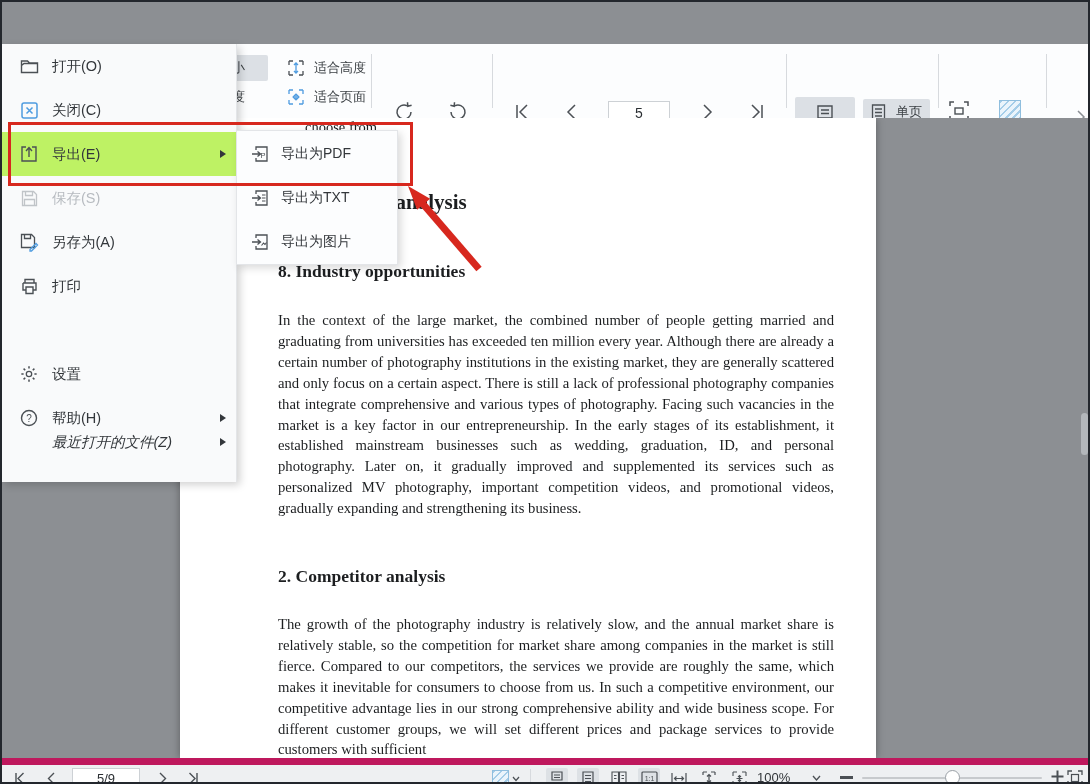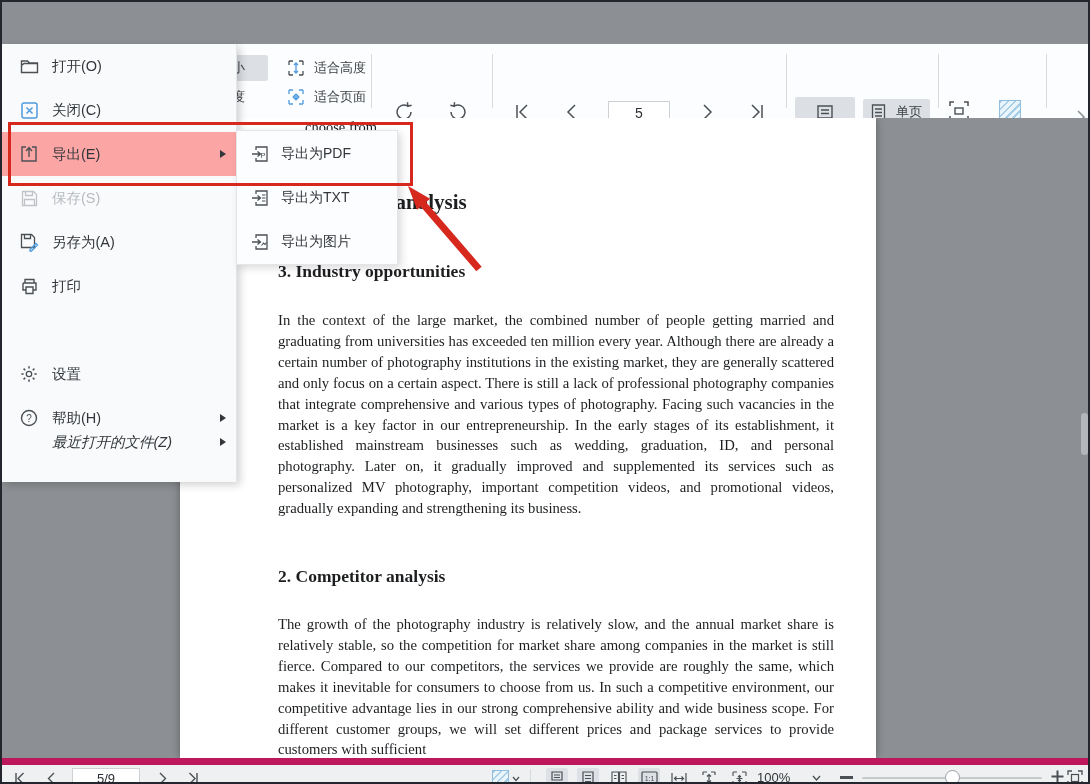--- a/index.html
+++ b/index.html
@@ -35,21 +35,21 @@
   .doc-partial{left:305px;top:1px;font-size:14.5px;}
   .doc-title{left:312px;top:72px;font-size:21px;font-weight:bold;}
   .doc-h{font-size:17.5px;font-weight:bold;}
   .doc-p{width:556px;font-size:14.7px;line-height:20.9px;text-align:justify;}
   .scrollthumb{right:2px;top:295px;width:7px;height:42px;border-radius:4px;background:#b3b7bb;}
   
   .filemenu{left:2px;top:44px;width:234px;height:438px;background:#f9fafb;z-index:10;
             box-shadow:3px 3px 8px rgba(0,0,0,.18);border-right:1px solid #e3e5e8;}
   .mitem{left:0;width:234px;height:44px;display:flex;align-items:center;font-size:14.5px;color:#33373b;}
   .mitem .mic{width:20px;margin-left:17px;margin-right:13px;display:flex;justify-content:center;}
-  .mitem.hl{background:#fca5a5;}
+  .mitem.hl{background:#bef264;}
   .mitem.dis{color:#b7bbc0;}
   .marrow{position:absolute;right:10px;width:0;height:0;border-left:6px solid #33373b;
           border-top:4.5px solid transparent;border-bottom:4.5px solid transparent;}
   
   .submenu{left:236px;top:130px;width:160px;height:133px;background:#fcfdfe;z-index:11;
            border:1px solid #e3e5e8;box-shadow:3px 3px 8px rgba(0,0,0,.15);}
   .sitem{left:0;width:158px;height:44px;display:flex;align-items:center;font-size:14px;color:#33373b;}
   .sitem .mic{width:18px;margin-left:14px;margin-right:12px;}
   
   .redrect{left:8px;top:122px;width:399px;height:58px;border:3px solid #d7281e;z-index:20;pointer-events:none;}
@@ -284,21 +284,21 @@
       <svg width="10" height="14" viewBox="0 0 10 14">
         <polyline points="2,1 8,7 2,13" fill="none" stroke="#8a8f94" stroke-width="1.5"></polyline>
       </svg>
     </div>
   </div>
 
   <div class="abs content">
     <div class="abs page"></div>
     <div class="abs doc doc-partial">choose from.</div>
     <div class="abs doc doc-title">Industry analysis</div>
-    <div class="abs doc doc-h" style="left:278px;top:143px;">3. Industry opportunities</div>
+    <div class="abs doc doc-h" style="left:278px;top:143px;">8. Industry opportunities</div>
     <div class="abs doc doc-p" style="left:278px;top:192px;">In the context of the large market, the combined number of people getting married and graduating from universities has exceeded ten million every year. Although there are already a certain number of photography institutions in the existing market, they are generally scattered and only focus on a certain aspect. There is still a lack of professional photography companies that integrate comprehensive and various types of photography. Facing such vacancies in the market is a key factor in our entrepreneurship. In the early stages of its establishment, it established mainstream businesses such as wedding, graduation, ID, and personal photography. Later on, it gradually improved and supplemented its services such as personalized MV photography, important competition videos, and promotional videos, gradually expanding and strengthening its business.</div>
     <div class="abs doc doc-h" style="left:278px;top:448px;">2. Competitor analysis</div>
     <div class="abs doc doc-p" style="left:278px;top:496px;">The growth of the photography industry is relatively slow, and the annual market share is relatively stable, so the competition for market share among companies in the market is still fierce. Compared to our competitors, the services we provide are roughly the same, which makes it inevitable for consumers to choose from us. In such a competitive environment, our competitive advantage lies in our strong comprehensive ability and wide business scope. For different customer groups, we will set different prices and package services to provide customers with sufficient</div>
     <div class="abs scrollthumb"></div>
   </div>
 
   <div class="abs filemenu">
     <div class="abs mitem" style="top:0;">
       <span class="mic">
         <svg width="19" height="16" viewBox="0 0 19 16">

